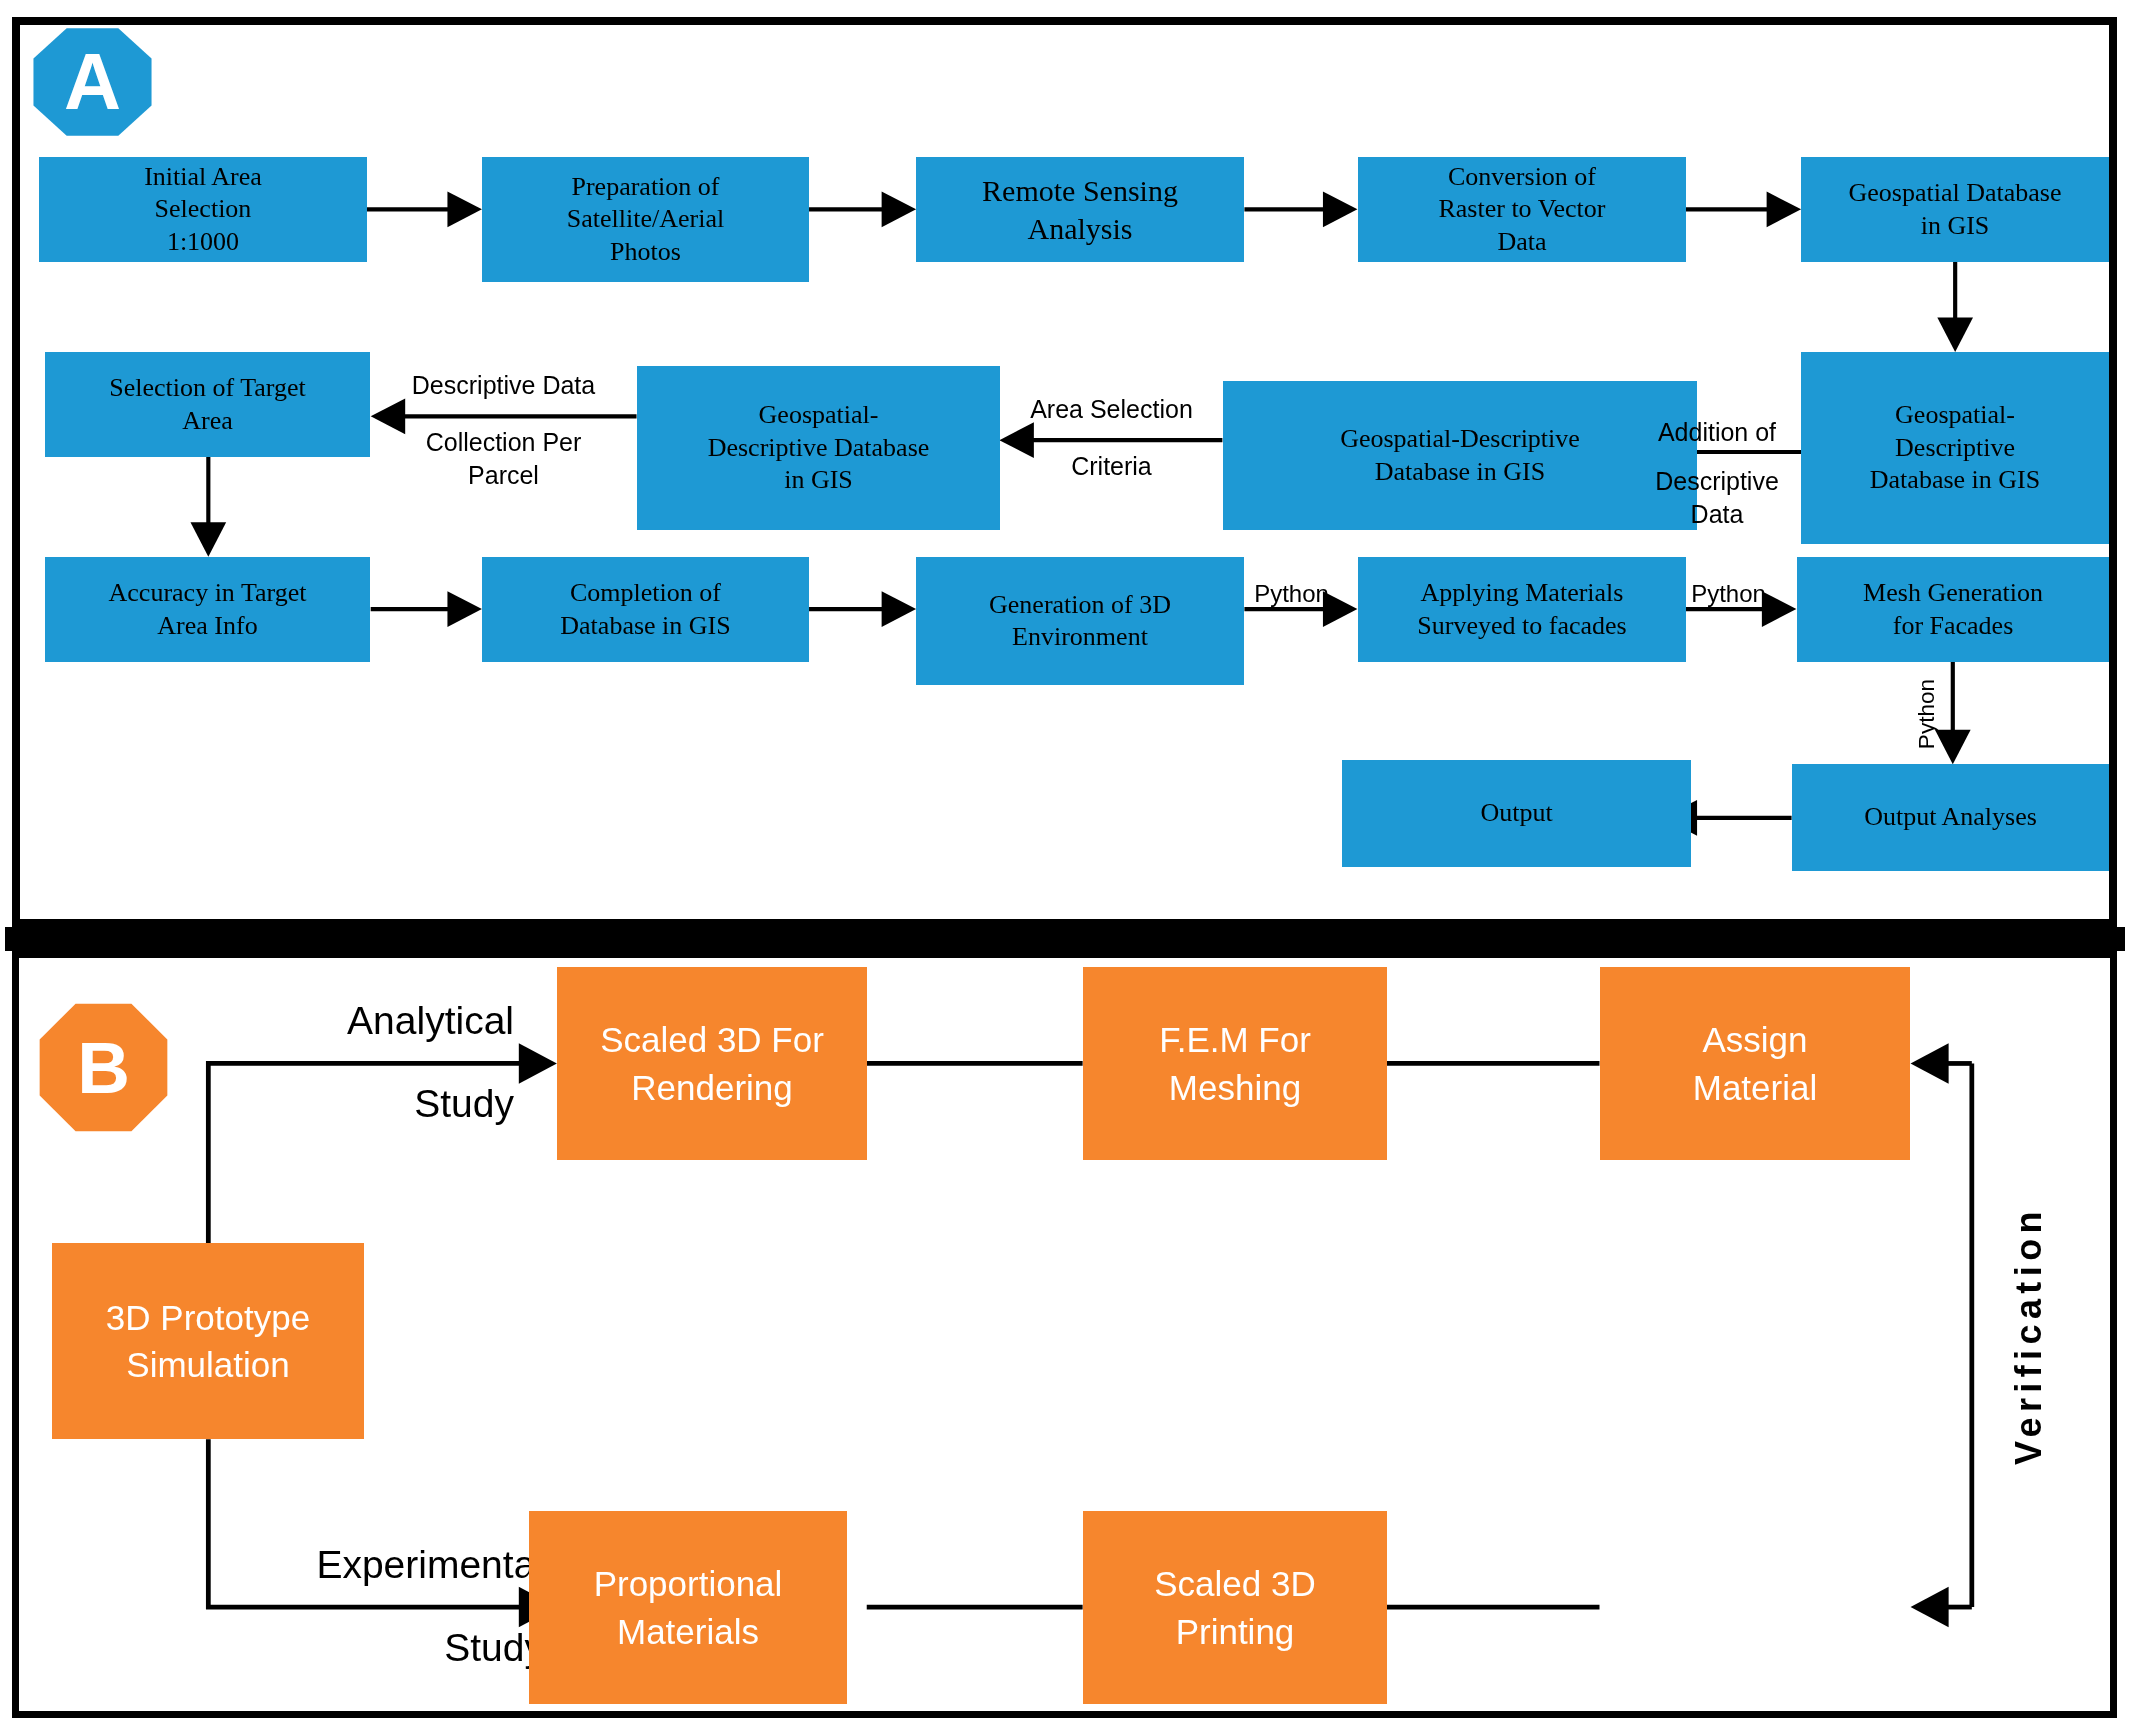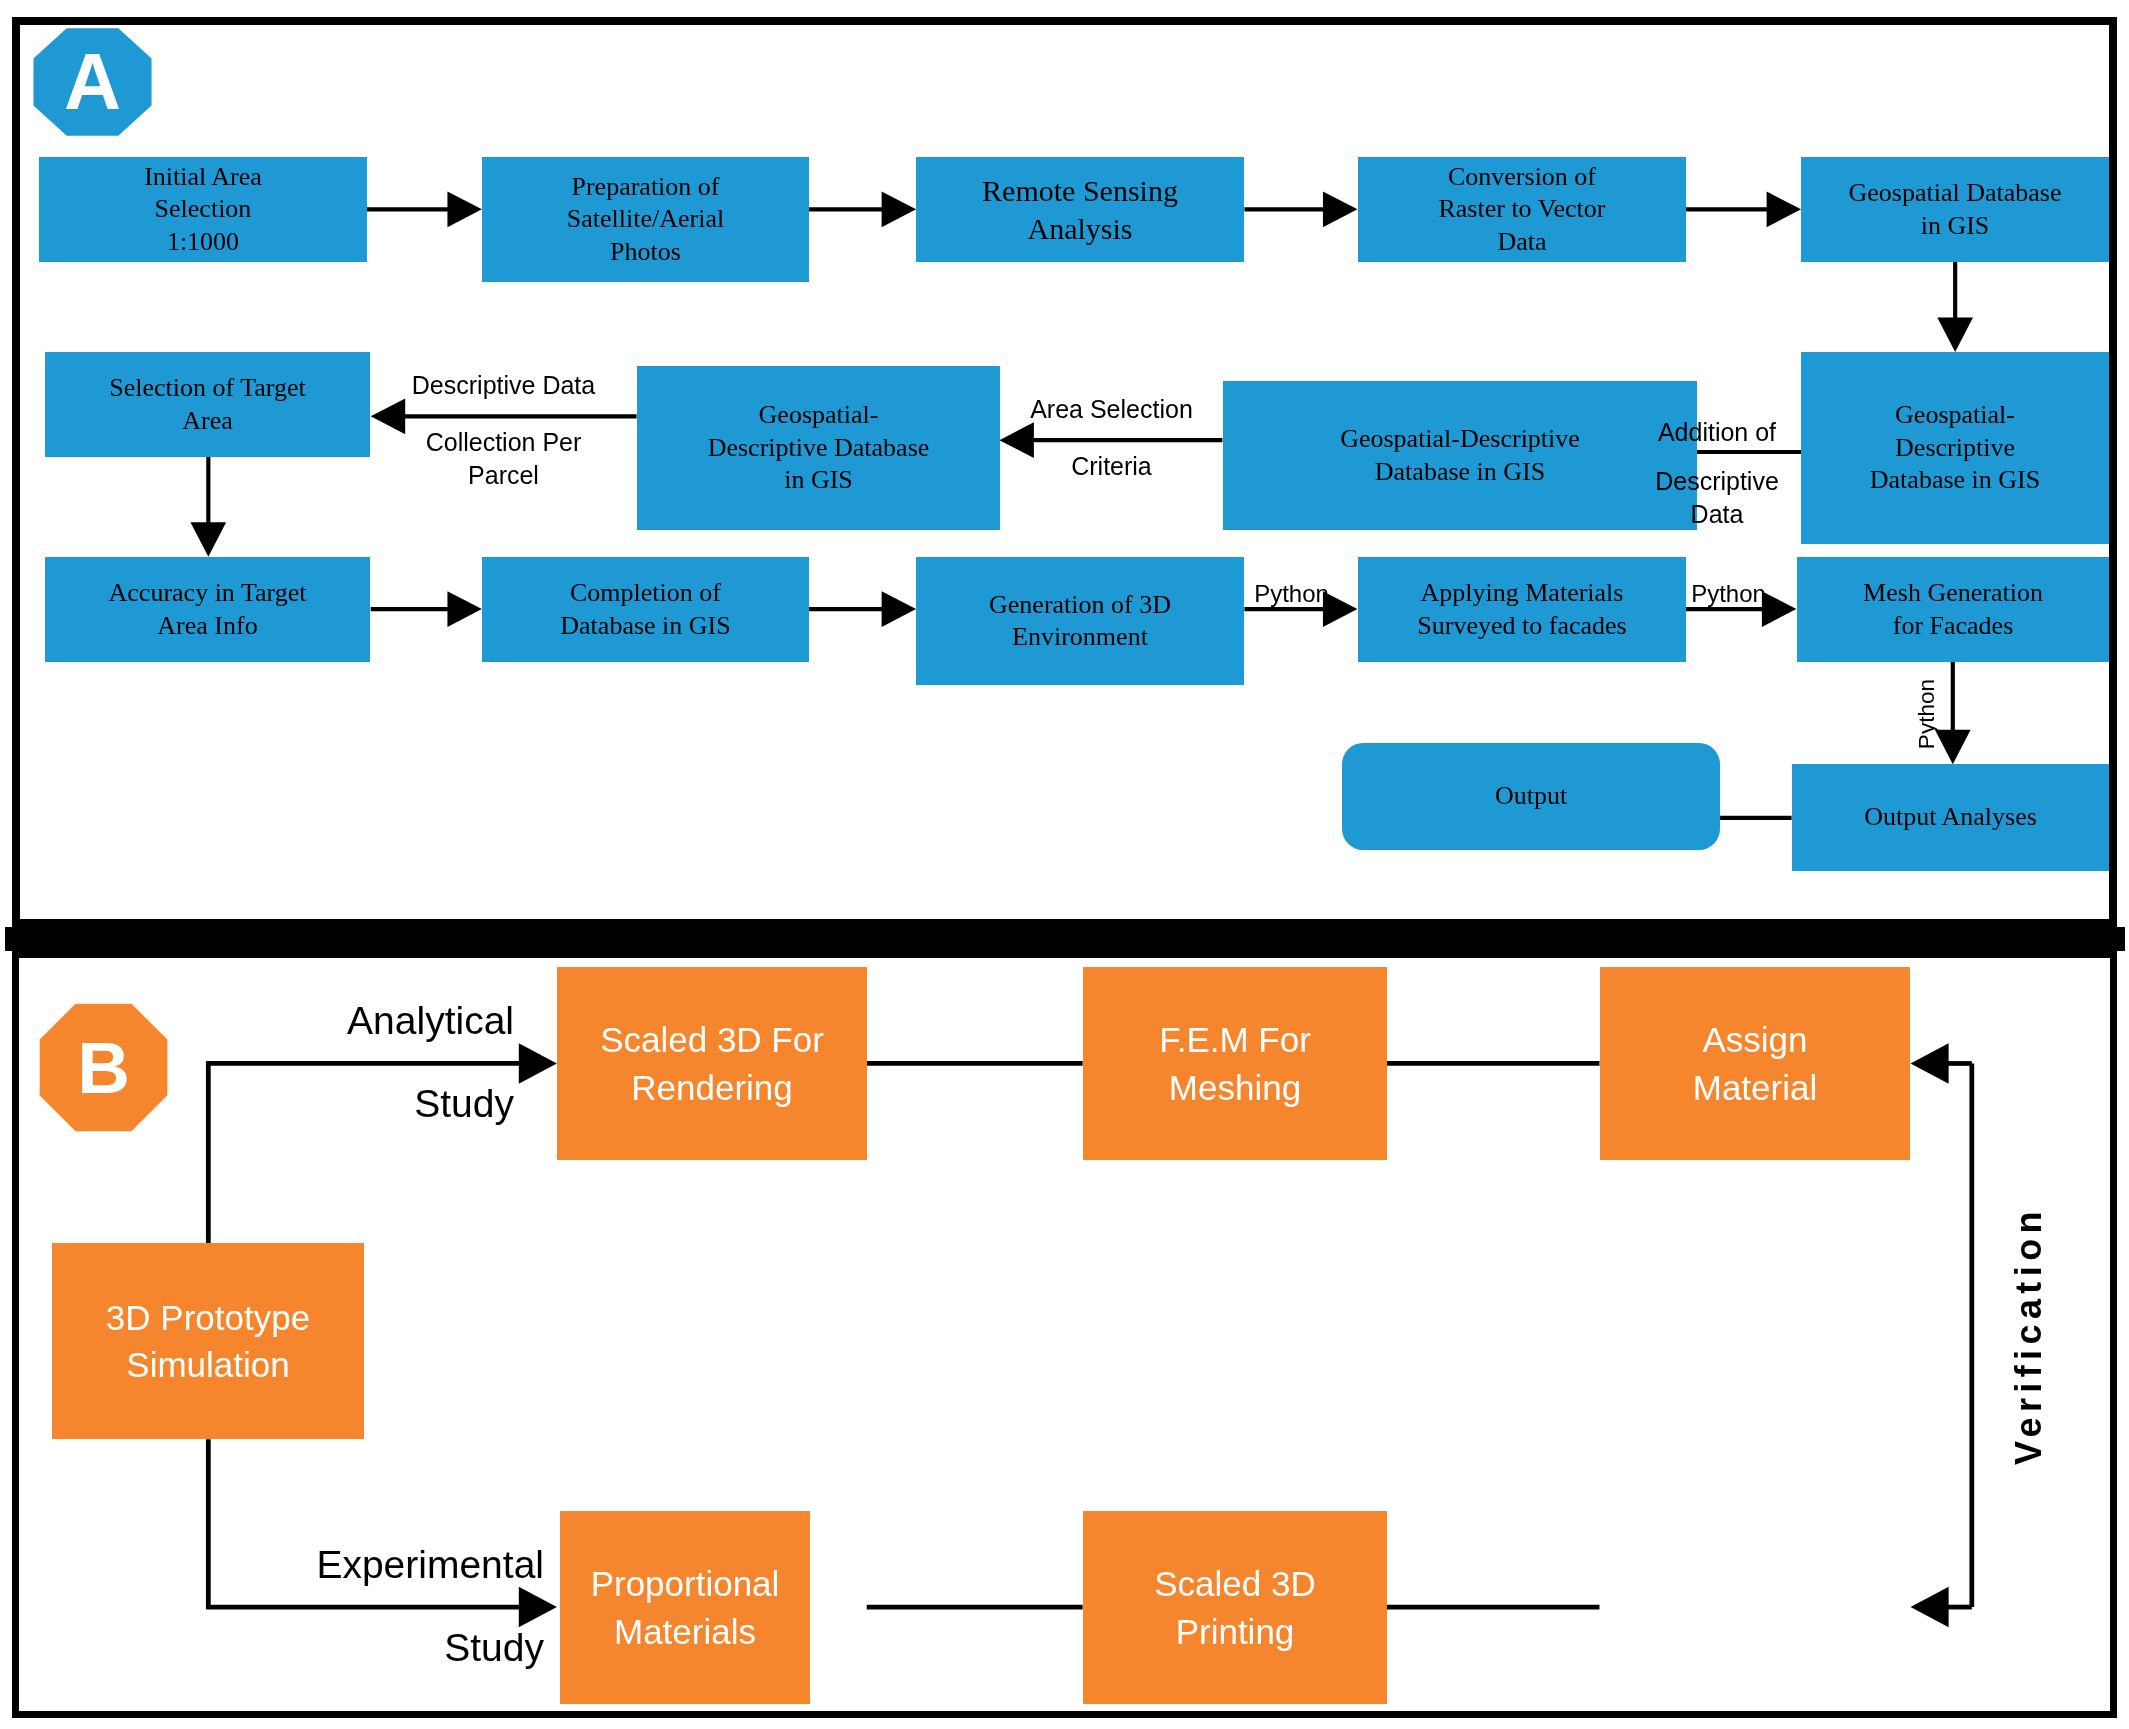--- a/index.html
+++ b/index.html
@@ -169,39 +169,39 @@
 Environment</div>
   <div class="node blue" style="left:1358px;top:557px;width:328px;height:105px;">Applying Materials
 Surveyed to facades</div>
   <div class="node blue" style="left:1797px;top:557px;width:312px;height:105px;">Mesh Generation
 for Facades</div>
 
   <div class="edge-label python-label" style="left:1214px;top:578px;width:155px;">Python</div>
   <div class="edge-label python-label" style="left:1651px;top:578px;width:155px;">Python</div>
   <div class="edge-label python-label rot" style="left:1859px;top:701px;width:131px;height:26px;font-size:22.6px;">Python</div>
 
-  <div class="node blue" style="left:1342px;top:743px;width:378px;height:107px;border-radius:21px;">Output</div>
+  <div class="node blue" style="left:1342px;top:760px;width:349px;height:107px;">Output</div>
   <div class="node blue" style="left:1792px;top:764px;width:317px;height:107px;">Output Analyses</div>
 
   <div class="badge b" style="left:37px;top:1001px;width:133px;height:133px;">B</div>
 
   <div class="study-label" style="left:217px;top:979px;width:297px;">Analytical
 Study</div>
   <div class="study-label" style="left:211px;top:1523px;width:333px;">Experimental
 Study</div>
 
   <div class="node orange" style="left:557px;top:967px;width:310px;height:193px;">Scaled 3D For
 Rendering</div>
   <div class="node orange" style="left:1083px;top:967px;width:304px;height:193px;">F.E.M For
 Meshing</div>
   <div class="node orange" style="left:1600px;top:967px;width:310px;height:193px;">Assign
 Material</div>
   <div class="node orange" style="left:52px;top:1243px;width:312px;height:196px;">3D Prototype
 Simulation</div>
-  <div class="node orange" style="left:560px;top:1511px;width:250px;height:193px;">Proportional
+  <div class="node orange" style="left:529px;top:1511px;width:318px;height:193px;">Proportional
 Materials</div>
   <div class="node orange" style="left:1083px;top:1511px;width:304px;height:193px;">Scaled 3D
 Printing</div>
 
   <div class="verification rot" style="left:1849px;top:1316px;width:357px;height:39px;">Verification</div>
 
 </div>
 
 
 </body></html>

